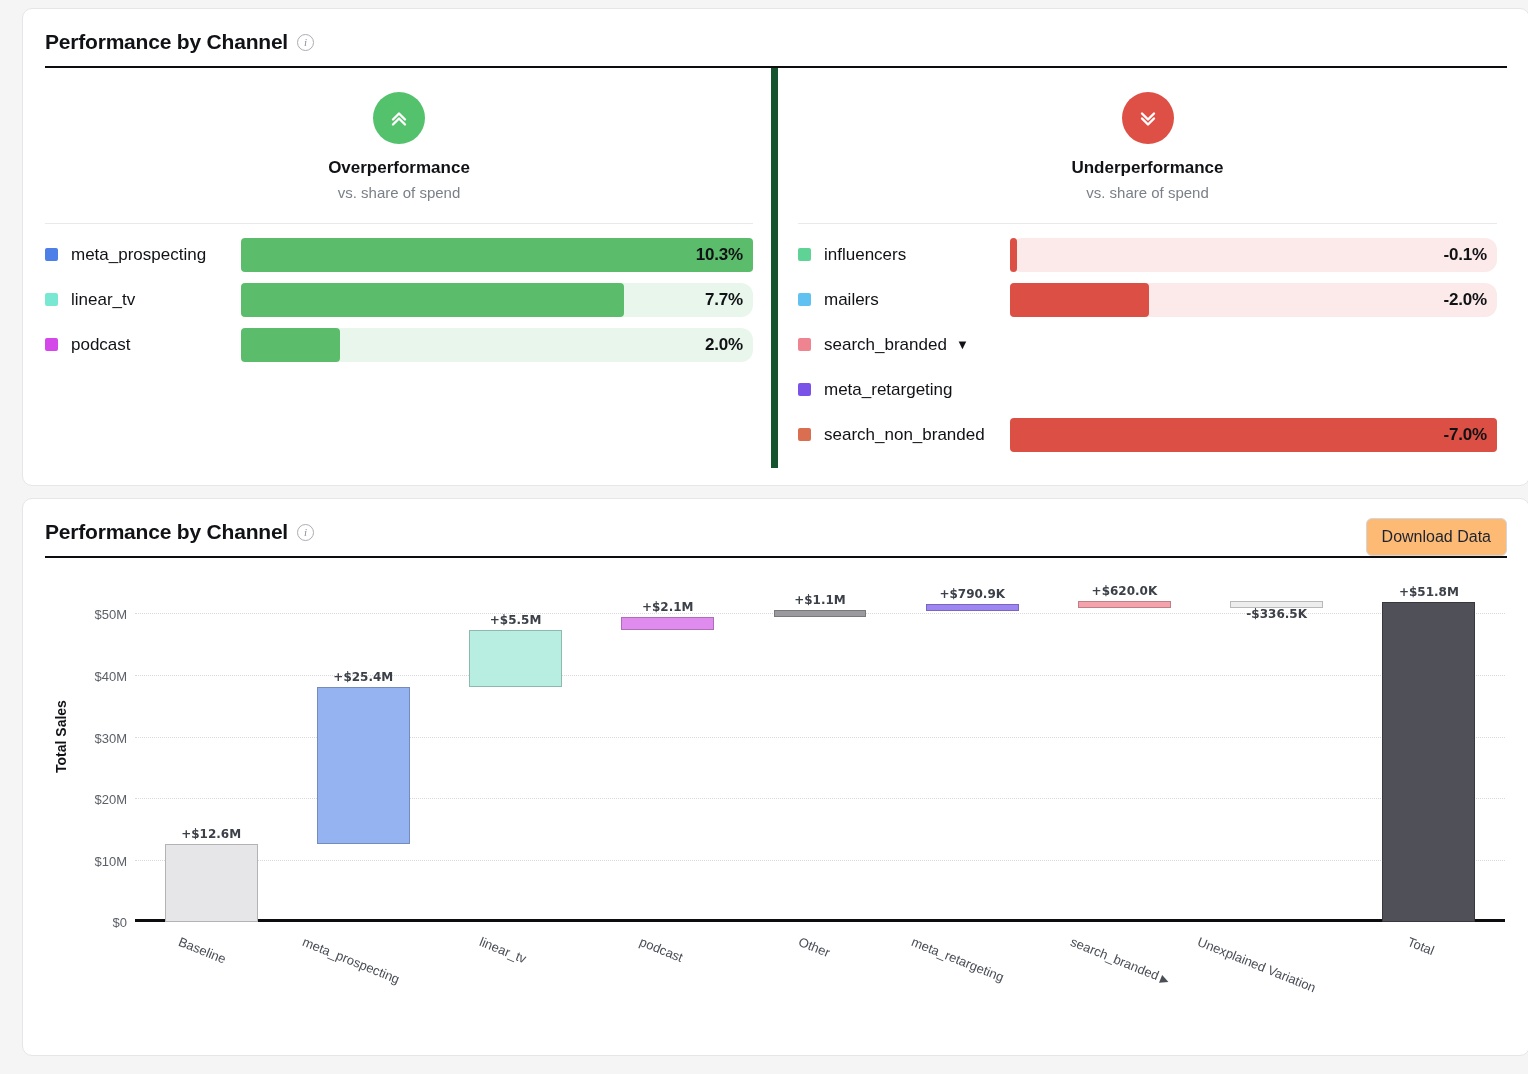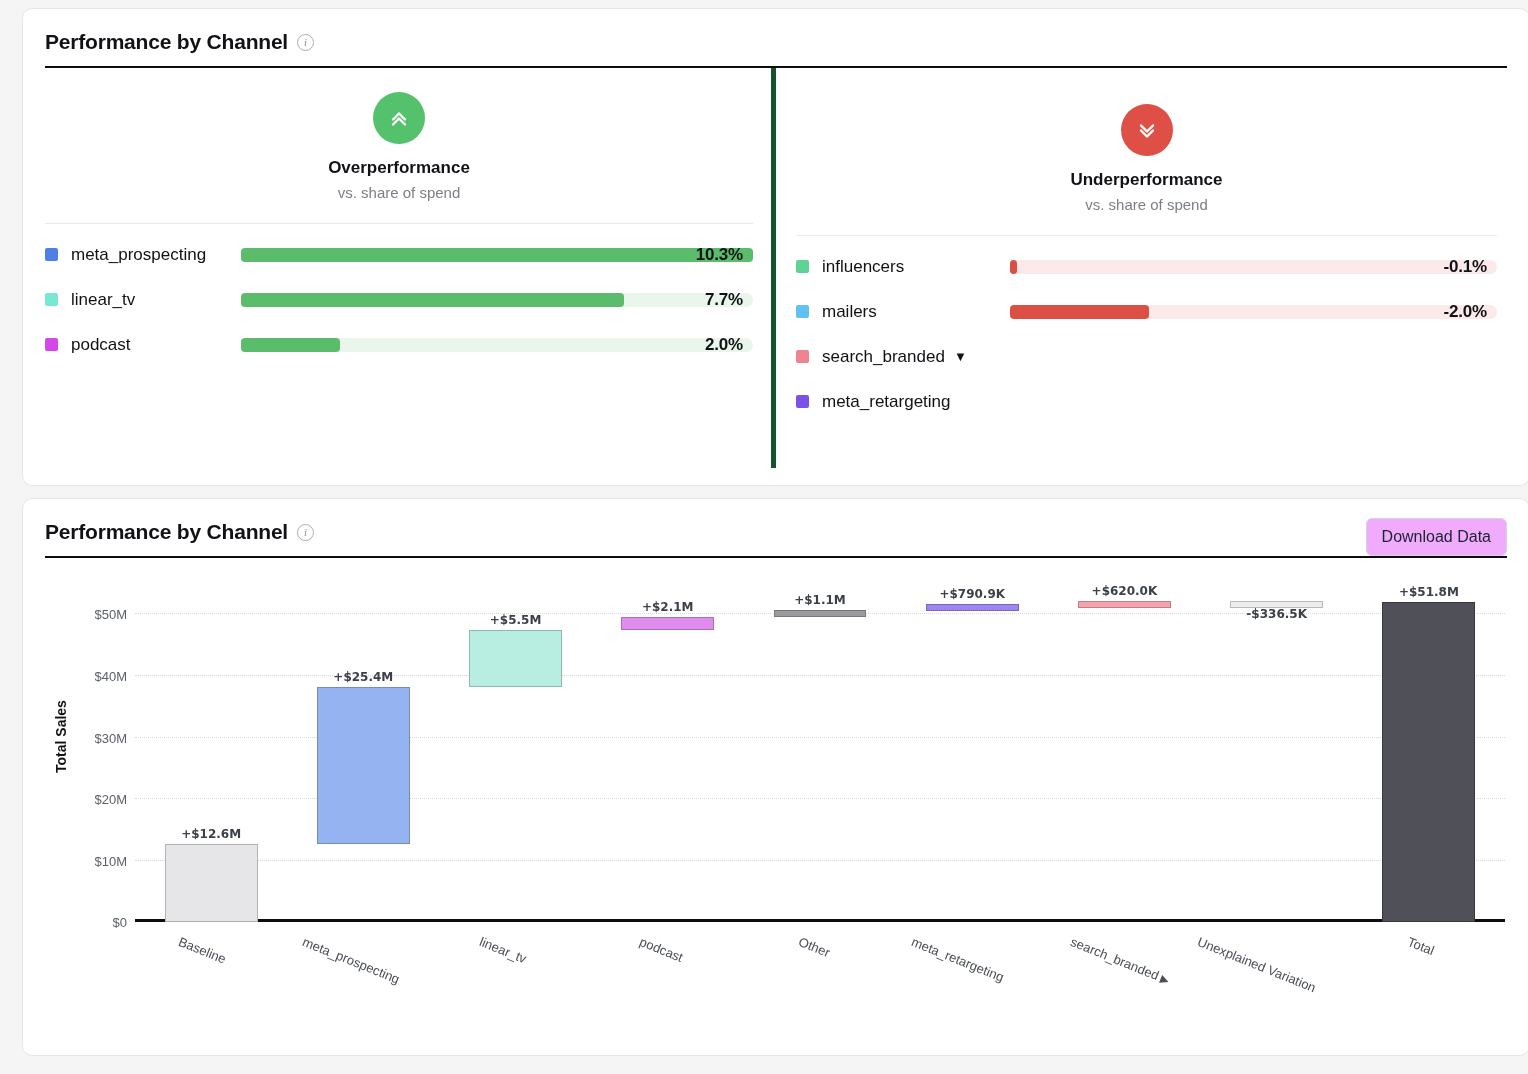--- a/index.html
+++ b/index.html
@@ -38,22 +38,22 @@
     flex: 0 0 auto;
   }
   .title-rule {
     height: 2px; background: #0d0d0f; margin: 12px 22px 0 22px;
   }
 
   
   .panels { display: flex; height: 400px; }
   .panel { position: relative; }
   .panel.left  { width: 748px; padding: 0 18px 0 22px; }
-  .panel.right { width: 748px; padding: 12px 22px 0 20px;
-                 border-left: 5px solid #14532d; }
+  .panel.right { width: 748px; padding: 0 22px 0 20px;
+                 border-left: 7px solid #14532d; }
   .panel-head { text-align: center; padding-top: 24px; }
   .circle {
     width: 52px; height: 52px; border-radius: 50%;
     display: inline-flex; align-items: center; justify-content: center;
     color: #fff;
   }
   .circle.up   { background: #54c16c; }
   .circle.down { background: #de4f45; }
   .chev { display: block; }
   .panel-head h3 {
@@ -66,37 +66,37 @@
 
   .bar-rows { padding-top: 8px; }
   .bar-row { display: flex; align-items: center; height: 45px; }
   .swatch { width: 13px; height: 13px; border-radius: 2px; flex: 0 0 auto; }
   .bar-label {
     font-size: 17px; color: #111216; margin-left: 13px;
     white-space: nowrap; display: flex; align-items: center; gap: 9px;
   }
   .tri { font-size: 13px; color: #111216; line-height: 1; }
   .track {
-    position: relative; height: 14px; border-radius: 12px; margin-left: auto;
+    position: relative; height: 34px; border-radius: 12px; margin-left: auto;
     display: flex; align-items: center;
   }
   .panel.left .track  { width: 512px; background: #e9f6ec; }
   .panel.right .track { width: 487px; background: #fbeae9; }
   .fill { position: absolute; left: 0; top: 0; bottom: 0; border-radius: 4px; }
   .panel.left .fill  { background: #5bbd6c; }
   .panel.right .fill { background: #dc4f44; }
   .bar-val {
     position: absolute; right: 10px; top: 50%; transform: translateY(-50%);
     font-size: 17px; font-weight: bold; color: #111216; letter-spacing: -0.2px;
   }
 
   
   .dl-btn {
     position: absolute; right: 22px; top: 19px;
-    border: 1px solid #d3d6dc; background: #f0abfc; border-radius: 6px;
+    border: 1px solid #d3d6dc; background: #fdba74; border-radius: 6px;
     font-size: 16px; color: #1d2330; padding: 9px 15px;
     font-family: "Liberation Sans", sans-serif; cursor: pointer;
   }
 
   
   .chart-wrap { position: relative; height: 470px; padding: 16px 24px 0 24px; }
   .ylabel {
     position: absolute; left: 30px; top: 215px;
     transform: rotate(-90deg); transform-origin: left top;
     font-size: 14px; font-weight: bold; color: #111216; white-space: nowrap;
@@ -224,20 +224,30 @@
               <span class="bar-label">
                 <span>search_branded</span>
                 <span class="tri">▼</span>
               </span>
             </div>
             <div class="bar-row">
               <span class="swatch" style="background: rgb(123, 82, 232);"></span>
               <span class="bar-label">
                 <span>meta_retargeting</span>
               </span>
+            </div>
+            <div class="bar-row">
+              <span class="swatch" style="background: rgb(217, 111, 80);"></span>
+              <span class="bar-label">
+                <span>search_non_branded</span>
+              </span>
+              <div class="track">
+                <div class="fill" style="width: 100%;"></div>
+                <span class="bar-val">-7.0%</span>
+              </div>
             </div>
           </div>
       </div>
 
     </div>
   </div>
 
   <div class="card" id="contrib-card">
     <div class="card-title-row">
       <span class="card-title">Performance by Channel</span>

